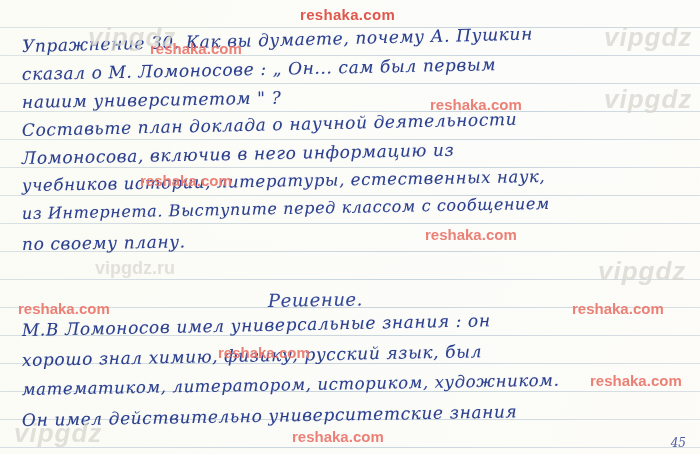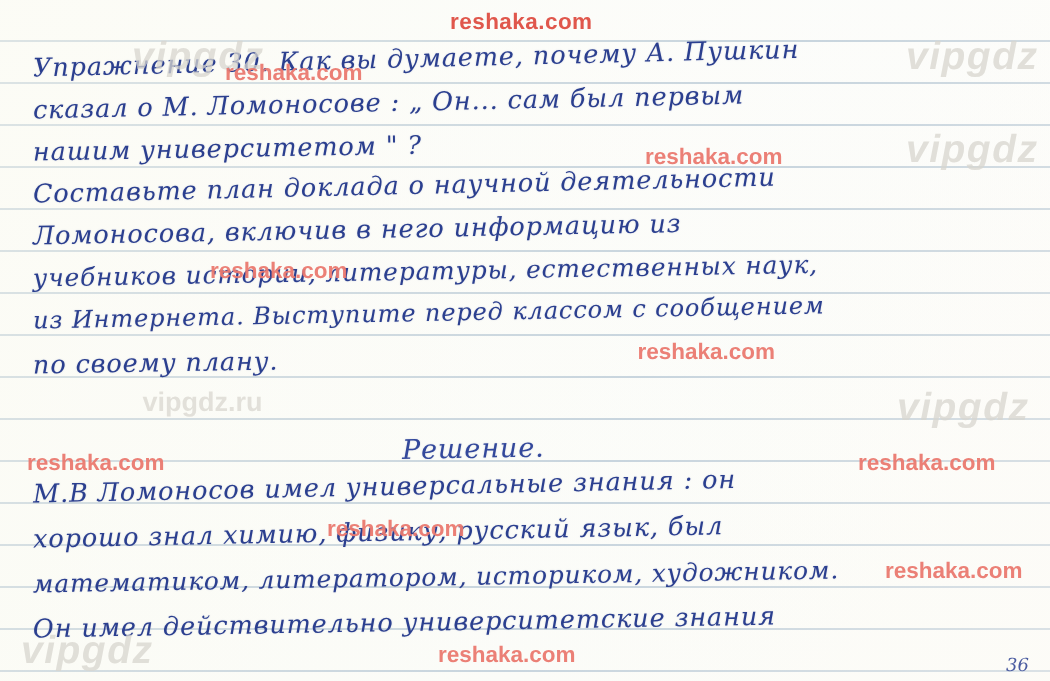--- a/index.html
+++ b/index.html
@@ -137,14 +137,14 @@
   <div class="wm body" style="left:425px; top:226px;">reshaka.com</div>
   <div class="wm faint2" style="left:95px; top:258px;">vipgdz.ru</div>
   <div class="wm faint" style="left:598px; top:256px;">vipgdz</div>
   <div class="wm body" style="left:18px;  top:300px;">reshaka.com</div>
   <div class="wm body" style="left:572px; top:300px;">reshaka.com</div>
   <div class="wm body" style="left:218px; top:344px;">reshaka.com</div>
   <div class="wm body" style="left:590px; top:372px;">reshaka.com</div>
   <div class="wm faint" style="left:14px;  top:418px;">vipgdz</div>
   <div class="wm body" style="left:292px; top:428px;">reshaka.com</div>
 
-  <div id="page-number">36</div>
+  <div id="page-number">45</div>
 </div>
 
 </body></html>

